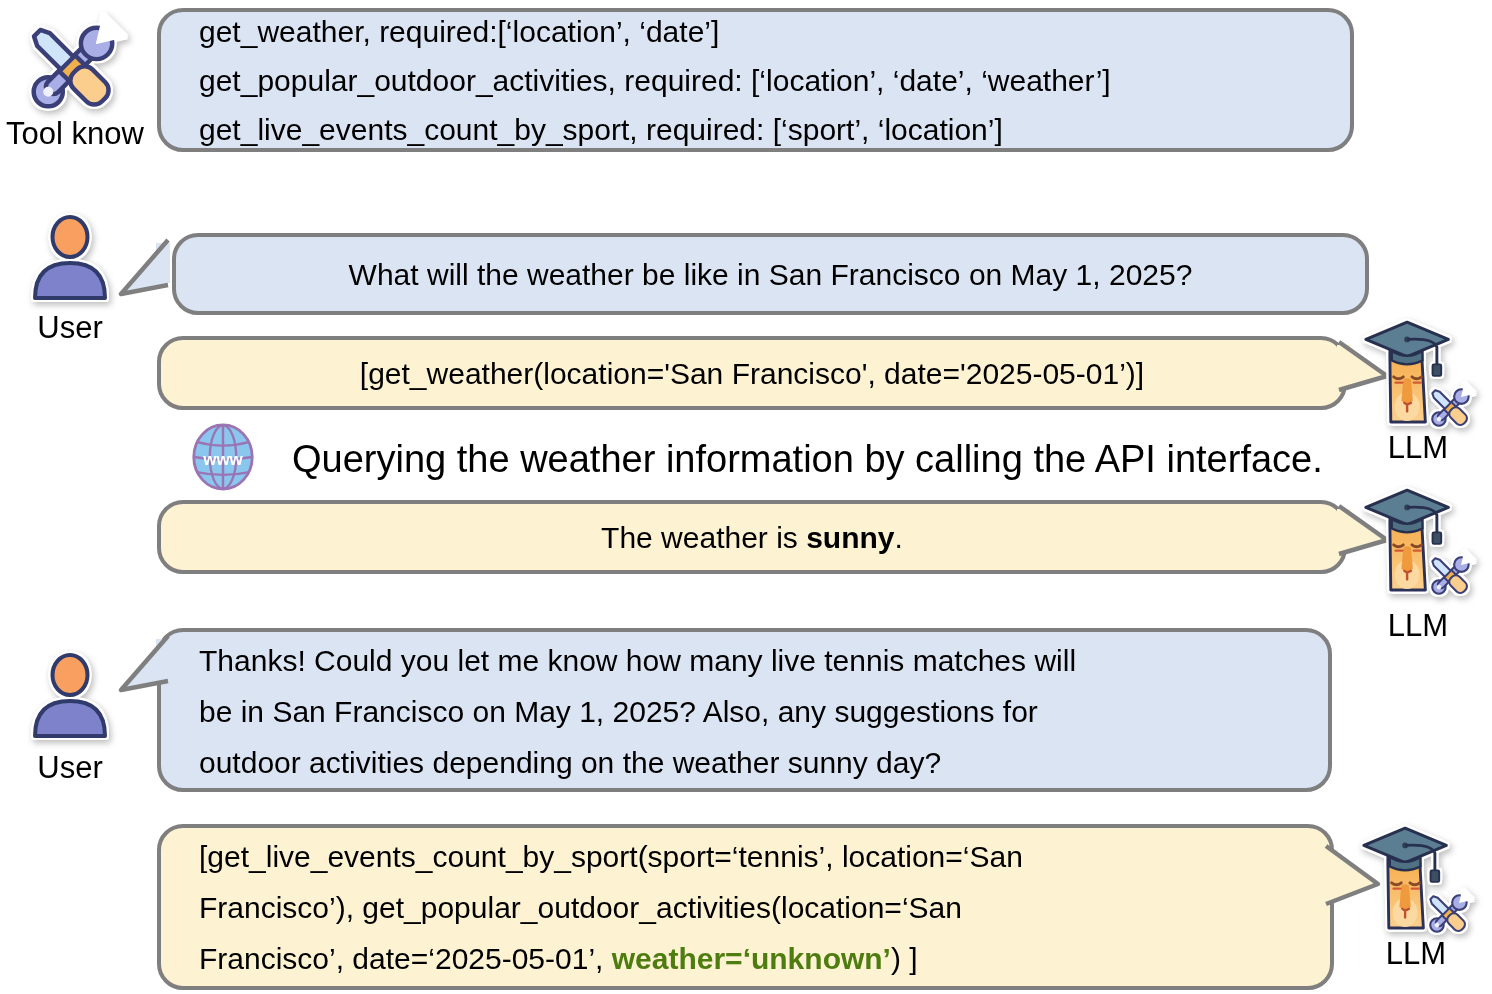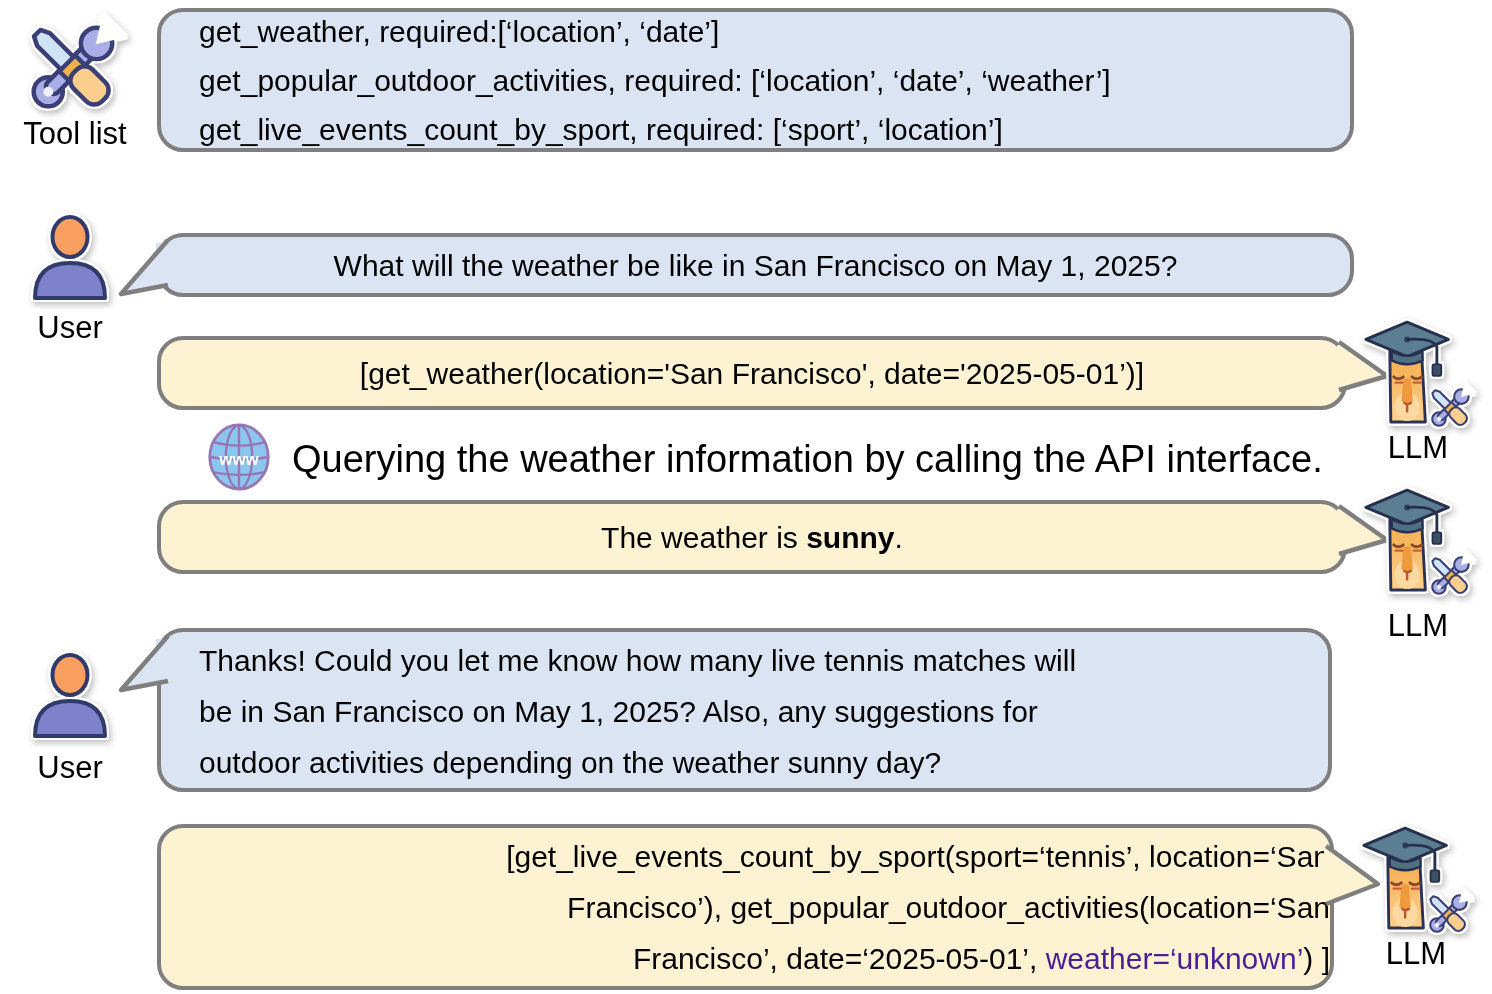--- a/index.html
+++ b/index.html
@@ -11,21 +11,21 @@
     position:absolute; box-sizing:border-box;
     border:4.5px solid #7f7f7f; border-radius:26px;
     display:flex; flex-direction:column; justify-content:center;
   }
   .bubble.blue  { background:#dbe4f3; }
   .bubble.yellow{ background:#fdf2d1; }
   .bubble.center{ align-items:center; text-align:center; }
   .line { white-space:nowrap; font-size:30px; line-height:49px; }
   .lines-left { padding-left:38px; }
   .green { color:#000000; font-weight:bold; }
-  .red   { color:#4c1d95; font-weight:normal; }
+  .red   { color:#4d7c0f; font-weight:bold; }
   .tail { position:absolute; }
   .caption {
     position:absolute; font-size:31px; text-align:center; color:#000;
   }
   .icon-wrap { position:absolute; }
   .sticker {
     filter: drop-shadow(2px 0 0 #ffffff) drop-shadow(-2px 0 0 #ffffff)
             drop-shadow(0 2px 0 #ffffff) drop-shadow(0 -2px 0 #ffffff)
             drop-shadow(2px 3px 3px rgba(110,110,110,0.45));
   }
@@ -73,39 +73,39 @@
         <stop offset="1" stop-color="#fbd18e"></stop>
       </linearGradient>
     </defs>
   </svg>
 
   <div class="icon-wrap" style="left:16px; top:12px;">
     <svg class="sticker" viewBox="0 0 100 100" width="112" height="112">
       <use href="#tools-glyph"></use>
     </svg>
   </div>
-  <div class="caption" style="left:2px; top:116px; width:146px;">Tool list</div>
+  <div class="caption" style="left:2px; top:116px; width:146px;">Tool know</div>
 
   <div class="bubble blue" style="left:157px; top:8px; width:1197px; height:144px;">
     <div class="lines-left">
       <div class="line">get_weather, required:[‘location’, ‘date’]</div>
       <div class="line">get_popular_outdoor_activities, required: [‘location’, ‘date’, ‘weather’]</div>
       <div class="line">get_live_events_count_by_sport, required: [‘sport’, ‘location’]</div>
     </div>
   </div>
 
   <div class="icon-wrap" style="left:20px; top:210px;">
     <svg class="sticker" viewBox="0 0 100 100" width="100" height="100">
       <ellipse cx="50" cy="27" rx="17.5" ry="20" fill="#f9a061" stroke="#303a6b" stroke-width="4"></ellipse>
       <path d="M15 88 Q15 53 50 53 Q85 53 85 88 Z" fill="#7d82ca" stroke="#303a6b" stroke-width="4" stroke-linejoin="round"></path>
     </svg>
   </div>
   <div class="caption" style="left:10px; top:310px; width:120px;">User</div>
 
-  <div class="bubble blue center" style="left:157px; top:233px; width:1197px; height:64px;">
+  <div class="bubble blue center" style="left:172px; top:233px; width:1197px; height:82px;">
     <div class="line">What will the weather be like in San Francisco on May 1, 2025?</div>
   </div>
   <svg class="tail" style="left:114px; top:236px;" width="58" height="64">
     <rect x="42" y="7" width="14" height="40" fill="#dbe4f3"></rect>
     <path d="M54 4 L7 58 L54 49" fill="#dbe4f3" stroke="#7f7f7f" stroke-width="4.5" stroke-linejoin="round"></path>
   </svg>
 
   <div class="bubble yellow center" style="left:157px; top:336px; width:1190px; height:74px;">
     <div class="line">[get_weather(location='San Francisco', date='2025-05-01’)]</div>
   </div>
@@ -116,21 +116,21 @@
   <div class="icon-wrap" style="left:1362px; top:320px; width:110px; height:108px;">
     <svg class="sticker" viewBox="0 0 100 110" width="96" height="106">
       <use href="#llama-glyph"></use>
     </svg>
     <svg class="sticker" viewBox="0 0 100 100" width="52" height="52" style="position:absolute; right:-4px; bottom:-6px;">
       <use href="#tools-glyph"></use>
     </svg>
   </div>
   <div class="caption" style="left:1368px; top:430px; width:100px;">LLM</div>
 
-  <div class="icon-wrap" style="left:206px; top:422px;">
+  <div class="icon-wrap" style="left:190px; top:422px;">
     <svg viewBox="0 0 70 74" width="66" height="70">
       <ellipse cx="35" cy="37" rx="31" ry="34" fill="#8ac6ee" stroke="#9b74b4" stroke-width="3"></ellipse>
       <ellipse cx="35" cy="37" rx="14" ry="33.5" fill="none" stroke="#9b74b4" stroke-width="2.5"></ellipse>
       <line x1="35" y1="3.5" x2="35" y2="70.5" stroke="#9b74b4" stroke-width="2.5"></line>
       <path d="M7 21 Q35 29 63 21" fill="none" stroke="#9b74b4" stroke-width="2.5"></path>
       <path d="M4.5 37 Q35 43 65.5 37" fill="none" stroke="#9b74b4" stroke-width="2.5"></path>
       <path d="M7 53 Q35 59 63 53" fill="none" stroke="#9b74b4" stroke-width="2.5"></path>
       <text x="35" y="45" text-anchor="middle" font-size="18" font-weight="bold" fill="#ffffff" font-family="Liberation Sans, sans-serif">www</text>
     </svg>
   </div>
@@ -166,21 +166,21 @@
       <div class="line" style="line-height:51px;">Thanks! Could you let me know how many live tennis matches will</div>
       <div class="line" style="line-height:51px;">be in San Francisco on May 1, 2025? Also, any suggestions for</div>
       <div class="line" style="line-height:51px;">outdoor activities depending on the weather sunny day?</div>
     </div>
   </div>
   <svg class="tail" style="left:114px; top:632px;" width="58" height="64">
     <rect x="42" y="7" width="14" height="40" fill="#dbe4f3"></rect>
     <path d="M54 4 L7 58 L54 49" fill="#dbe4f3" stroke="#7f7f7f" stroke-width="4.5" stroke-linejoin="round"></path>
   </svg>
 
-  <div class="bubble yellow" style="left:157px; top:824px; width:1177px; height:166px;text-align:right;">
+  <div class="bubble yellow" style="left:157px; top:824px; width:1177px; height:166px;">
     <div class="lines-left">
       <div class="line" style="line-height:51px;">[get_live_events_count_by_sport(sport=‘tennis’, location=‘San</div>
       <div class="line" style="line-height:51px;">Francisco’), get_popular_outdoor_activities(location=‘San</div>
       <div class="line" style="line-height:51px;"><span>Francisco’, date=‘2025-05-01’, </span><span class="red">weather=‘unknown’</span><span>) ]</span></div>
     </div>
   </div>
   <svg class="tail" style="left:1322px; top:842px;" width="62" height="70">
     <rect x="2" y="8" width="14" height="48" fill="#fdf2d1"></rect>
     <path d="M4 4 L56 42 L4 62" fill="#fdf2d1" stroke="#7f7f7f" stroke-width="4.5" stroke-linejoin="round"></path>
   </svg>

